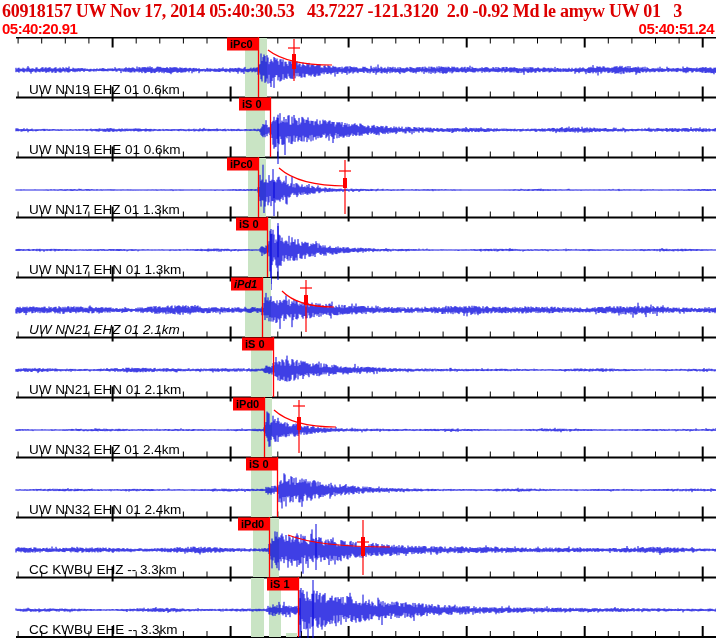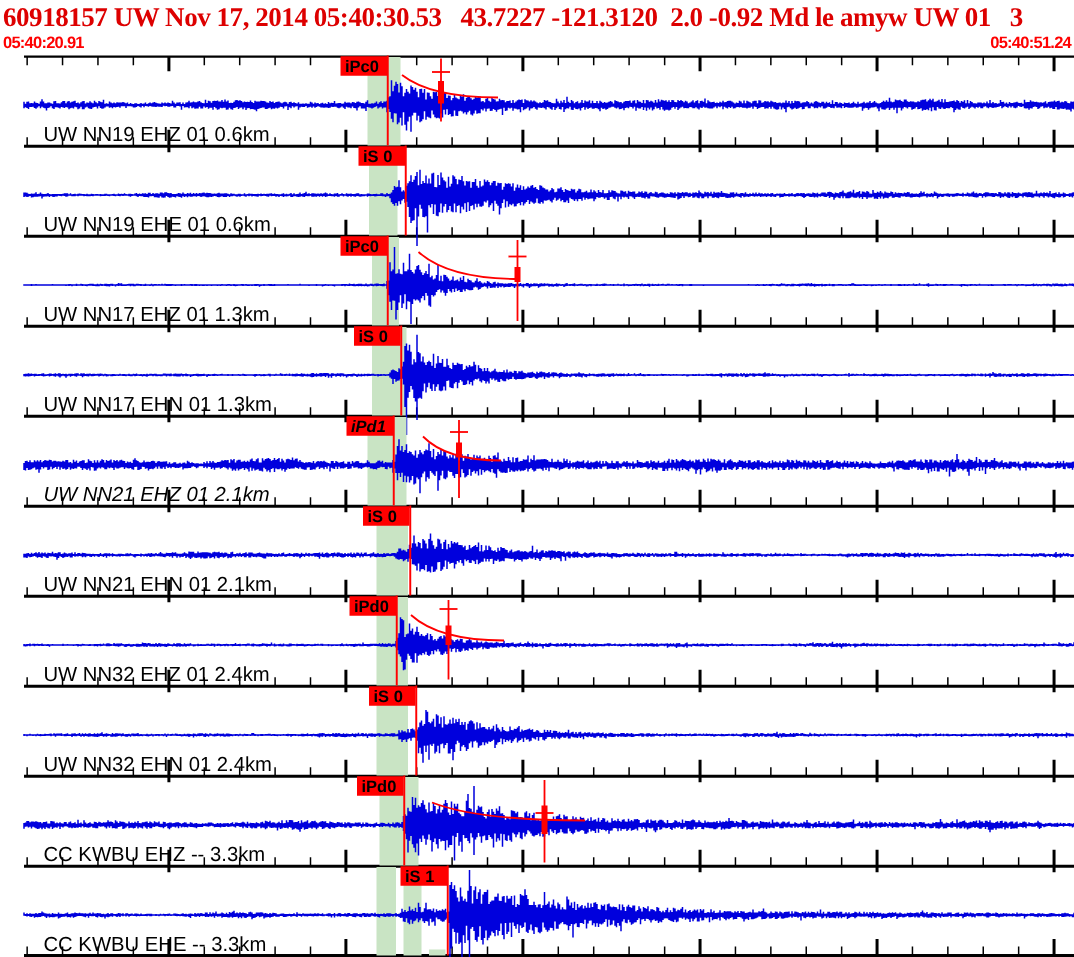--- a/index.html
+++ b/index.html
@@ -2,21 +2,21 @@
 <html><head>
 <meta charset="utf-8">
 <style>
   html,body{margin:0;padding:0;background:#ffffff;}
   #app{position:relative;width:716px;height:638px;background:#ffffff;overflow:hidden;
        font-family:"Liberation Sans",sans-serif;}
   #event-title{position:absolute;left:2px;top:0px;width:714px;height:22px;
        font-family:"Liberation Serif","DejaVu Serif",serif;font-weight:bold;
        font-size:18px;line-height:22px;color:#dd0000;white-space:pre;letter-spacing:-0.3px;}
   .win-time{position:absolute;top:21px;font-family:"Liberation Sans",sans-serif;
-       font-weight:bold;font-size:11px;line-height:16px;color:#ff0000;letter-spacing:-0.5px;}
+       font-weight:bold;font-size:15px;line-height:16px;color:#ff0000;letter-spacing:-0.5px;}
   #win-start{left:2px;}
   #win-end{right:2px;text-align:right;}
   #plot{position:absolute;left:16px;top:37px;width:716px;height:601px;text-align:center;}
   #time-grid{position:absolute;left:0;top:0;}
   .trace-panel{position:absolute;left:0;width:716px;height:60px;}
   .trace-panel svg{position:absolute;left:0;top:0;overflow:visible;}
 </style>
 </head>
 <body>
 

